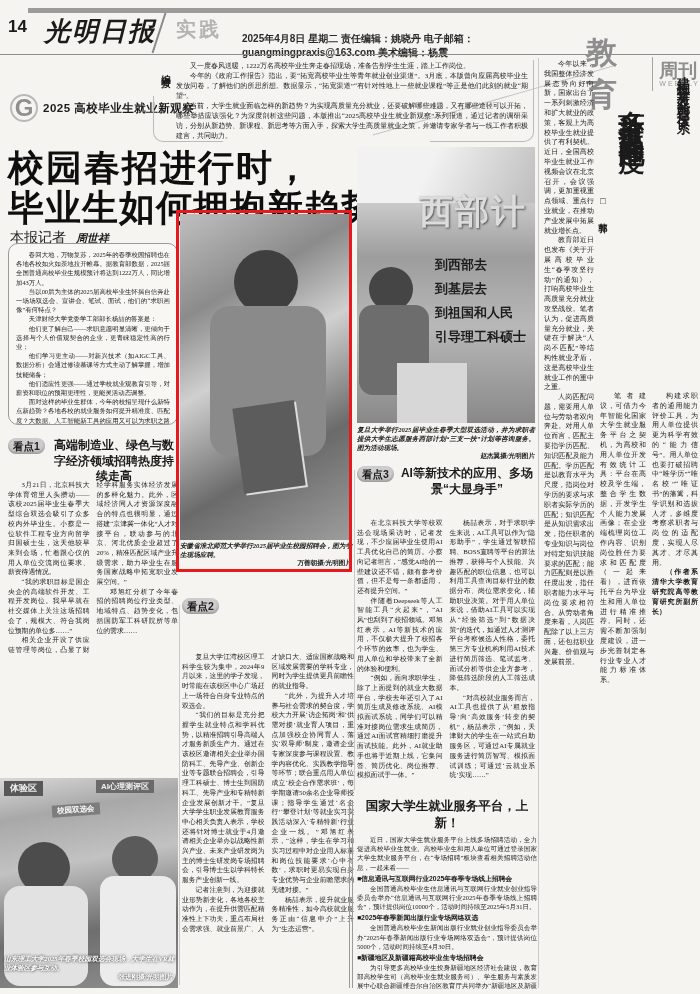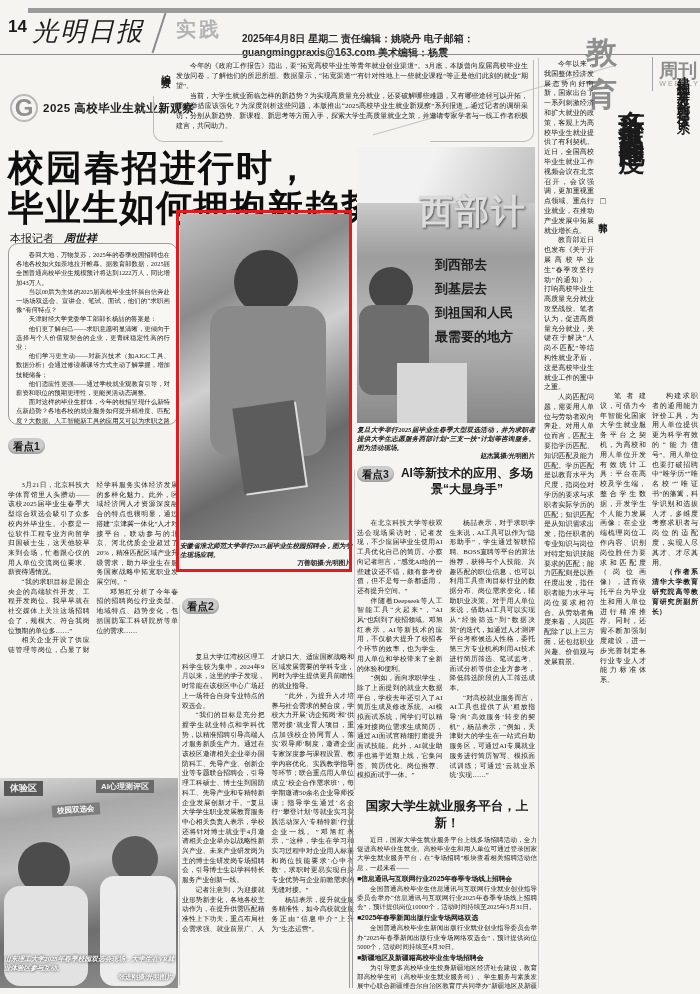--- a/index.html
+++ b/index.html
@@ -18,21 +18,21 @@
   .caption{font-size:6.6px;line-height:9px;font-style:italic;font-weight:700;text-align:justify}
   .credit{font-size:6.6px;font-weight:700;text-align:right;font-style:normal}
   .vtext{writing-mode:vertical-rl;text-orientation:upright}
   .photo-shape{position:absolute;border-radius:50%}
 </style>
 </head>
 <body>
 
 <div class="abs rule" style="left:28px;top:8px;width:672px;height:5px;background:#9b9b9b"></div>
 <div class="abs sans" style="left:8px;top:17px;font-size:17px;font-weight:700">14</div>
-<div class="abs" style="left:32px;top:14px;font-size:26px;font-weight:400;font-style:italic;letter-spacing:2px">光明日报</div>
+<div class="abs" style="left:44px;top:14px;font-size:26px;font-weight:700;font-style:italic;letter-spacing:2px">光明日报</div>
 <div class="abs" style="left:158px;top:12px;width:2px;height:42px;background:#8a8a8a;transform:rotate(18deg)"></div>
 <div class="abs sans" style="left:176px;top:16px;font-size:20px;font-weight:800;color:#b3b3b3;letter-spacing:3px">实践</div>
 <div class="abs sans" style="left:242px;top:32px;width:320px;font-size:10px;color:#2a2a2a;font-weight:700">2025年4月8日  星期二    责任编辑：姚晓丹    电子邮箱：guangmingpraxis@163.com    美术编辑：杨震</div>
 <div class="abs" style="left:586px;top:32px;display:flex;align-items:center;gap:6px">
   <span style="font-size:31px;font-weight:800;color:#8e8e8e;letter-spacing:2px">教育</span>
   <span style="width:1px;height:34px;background:#a5a5a5"></span>
   <span style="display:flex;flex-direction:column;line-height:1">
     <span style="font-size:19px;color:#8e8e8e;font-weight:700">周刊</span>
     <span class="sans" style="font-size:7px;color:#9a9a9a;letter-spacing:2px">WEEKLY</span>
   </span>
@@ -41,43 +41,45 @@
 <div class="abs" style="left:368px;top:100px;width:250px;height:1px;background:#c6c6c6;transform:rotate(-16deg)"></div>
 
 <div class="abs" style="left:10px;top:94px;display:flex;align-items:center;gap:5px">
   <span class="sans" style="font-size:24px;font-weight:900;color:#8f8f8f;border:2px solid #b9b9b9;border-radius:50%;width:28px;height:28px;display:flex;align-items:center;justify-content:center">G</span>
   <span class="sans" style="font-size:11.5px;font-weight:800;letter-spacing:.5px">2025 高校毕业生就业新观察</span>
 </div>
 <div class="abs vtext sans" style="left:159px;top:66px;font-size:9.5px;font-weight:800;letter-spacing:2px">编者按</div>
 <div class="abs" style="left:153px;top:96px;width:70px;height:46px;border-left:1px solid #bbb;border-bottom:1px solid #bbb;border-bottom-left-radius:10px"></div>
 <div class="abs" style="left:430px;top:60px;width:104px;height:82px;border-right:1px solid #bbb;border-bottom:1px solid #bbb;border-bottom-right-radius:10px"></div>
 <div class="abs body-text" style="left:176px;top:61px;width:352px;height:80px;font-size:7px;line-height:10px">
+    <p>又一度春风送暖，1222万名高校毕业生奔走春招现场，准备告别学生生涯，踏上工作岗位。</p>
     <p>今年的《政府工作报告》指出，要“拓宽高校毕业生等青年就业创业渠道”。3月底，本版曾向应届高校毕业生发放问卷，了解他们的所思所想。数据显示，“拓宽渠道”“有针对性地上一些就业课程”等正是他们此刻的就业“期望”。</p>
     <p>当前，大学生就业面临怎样的新趋势？为实现高质量充分就业，还要破解哪些难题，又有哪些途径可以开拓，哪些举措应该强化？为深度剖析这些问题，本版推出“2025高校毕业生就业新观察”系列报道，通过记者的调研采访，分别从新趋势、新课程、新思考等方面入手，探索大学生高质量就业之策，并邀请专家学者与一线工作者积极建言，共同助力。</p>
   </div>
 
 <div class="abs sans" style="left:8px;top:144px;font-size:36px;font-weight:900;letter-spacing:2px;color:#0e0e0e">校园春招进行时，</div>
 <div class="abs sans" style="left:8px;top:184px;font-size:36px;font-weight:900;letter-spacing:1px;color:#0e0e0e">毕业生如何拥抱新趋势新机遇</div>
 <div class="abs" style="left:10px;top:228px">
-  <span style="font-size:11px">本报记者</span>
+  <span style="font-size:14px">本报记者</span>
   <span style="font-size:11px;font-weight:700;font-style:italic;margin-left:6px">周世祥</span>
 </div>
 
 <div class="abs body-text" style="left:8px;top:243px;width:170px;height:182px;border:1px solid #9a9a9a;border-radius:10px;padding:6px 7px;font-size:6.4px;line-height:9.2px;background:#f8f7f4">
     <p>春回大地，万物复苏，2025年的春季校园招聘也在各地各校如火如荼地拉开帷幕。据教育部数据，2025届全国普通高校毕业生规模预计将达到1222万人，同比增加43万人。</p>
     <p>当以00后为主体的2025届高校毕业生怀揣自信奔赴一场场双选会、宣讲会、笔试、面试，他们的“求职画像”有何特点？</p>
     <p>天津财经大学党委学工部部长杨喆的答案是：</p>
     <p>他们更了解自己——求职意愿明显清晰，更倾向于选择与个人价值观契合的企业，更青睐稳定性高的行业；</p>
     <p>他们学习更主动——对新兴技术（如AIGC工具、数据分析）会通过修读慕课等方式主动了解掌握，增加技能储备；</p>
     <p>他们适应性更强——通过学校就业观教育引导，对薪资和职位的预期更理性，更能灵活动态调整。</p>
     <p>面对这样的毕业生群体，今年的校招呈现什么新特点新趋势？各地各校的就业服务如何提升精准度、匹配度？大数据、人工智能新工具的应用又可以为求职之路提供哪些助力？</p>
   </div>
 
 <div class="abs sec-head" style="left:8px;top:438px;width:170px">
   <span class="kd-badge sans">看点1</span>
+  <span class="sec-title sans">高端制造业、绿色与数字经济领域招聘热度持续走高</span>
 </div>
 <div class="abs body-text cols2" style="left:8px;top:480px;width:170px;height:294px">
     <p>3月21日，北京科技大学体育馆里人头攒动——该校2025届毕业生春季大型综合双选会吸引了众多校内外毕业生。小蔡是一位软件工程专业方向留学归国硕士生，这天他较早来到会场，忙着跟心仪的用人单位交流岗位要求、薪资待遇情况。</p>
     <p>“我的求职目标是国企央企的高端软件开发、工程开发岗位。我早早就在社交媒体上关注这场招聘会了，规模大、符合我岗位预期的单位多……”</p>
     <p>相关企业开设了供应链管理等岗位，凸显了财经学科服务实体经济发展的多样化魅力。此外，区域经济同人才资源深度融合的特点也很明显，通过搭建“京津冀一体化”人才对接平台，联动参与的北京、河北优质企业超过了20%，精准匹配区域产业升级需求，助力毕业生在服务国家战略中拓宽职业发展空间。”</p>
     <p>邓旭红分析了今年春招的招聘岗位行业类型、地域特点、趋势变化，包括国防军工科研院所等单位的需求……</p>
   </div>
 
 <div class="abs photo" style="left:0;top:778px;width:178px;height:210px;background:linear-gradient(170deg,#d8d8d8 0%,#a8a8a8 18%,#c2c2c2 40%,#6e6e6e 70%,#8f8f8f 100%)">
   <div class="photo-shape" style="left:18px;top:64px;width:52px;height:52px;background:#4c4c4c"></div>
@@ -113,21 +115,21 @@
     <p>杨喆表示，提升就业服务精准性，如今高校就业服务正由“信息中介”上升为“生态运营”。</p>
   </div>
 
 <div class="abs photo" style="left:357px;top:147px;width:178px;height:276px;background:linear-gradient(180deg,#e8e8e8 0%,#cfcfcf 18%,#9d9d9d 40%,#b8b8b8 65%,#888 100%)">
   <div class="abs" style="left:0;top:0;width:178px;height:56px;background:linear-gradient(115deg,#f2f2f2 40%,#bdbdbd 100%)"></div>
   <div class="abs" style="left:62px;top:42px;font-size:34px;font-weight:900;color:#dcdcdc;text-shadow:1px 1px 2px #555;letter-spacing:2px">西部计</div>
   <div class="abs" style="left:78px;top:106px;font-size:13px;font-weight:800;line-height:24px;color:#1c1c1c">
       <p>到西部去</p>
       <p>到基层去</p>
       <p>到祖国和人民</p>
-      <p>最需要的地方</p>
+      <p>引导理工科硕士</p>
     </div>
   <div class="photo-shape" style="left:12px;top:120px;width:44px;height:44px;background:#454545"></div>
   <div class="photo-shape" style="left:2px;top:158px;width:70px;height:90px;border-radius:14px;background:#6d6d6d"></div>
   <div class="abs" style="left:40px;top:216px;width:70px;height:60px;background:#d7d7d7"></div>
 </div>
 <div class="abs" style="left:357px;top:425px;width:178px;height:36px">
   <span class="caption" style="display:block">复旦大学举行2025届毕业生春季大型双选活动，并为求职者提供大学生志愿服务西部计划“三支一扶”计划等咨询服务。图为活动现场。</span>
   <span class="credit" style="display:block">赵杰翼摄/光明图片</span>
 </div>
 
@@ -170,18 +172,18 @@
 
 <div class="abs body-text" style="left:544px;top:60px;width:50px;height:926px;font-size:7px;line-height:9.8px">
     <p>今年以来，我国整体经济发展态势向好向新，国家出台了一系列刺激经济和扩大就业的政策，客观上为高校毕业生就业提供了有利契机。近日，全国高校毕业生就业工作视频会议在北京召开，会议强调，更加重视重点领域、重点行业就业，在推动产业发展中拓展就业增长点。</p>
     <p>教育部近日也发布《关于开展高校毕业生“春季攻坚行动”的通知》，打响高校毕业生高质量充分就业攻坚战役。笔者认为，促进高质量充分就业，关键在于解决“人岗不匹配”等结构性就业矛盾，这是高校毕业生就业工作的重中之重。</p>
     <p>人岗匹配问题，需要用人单位与劳动者双向奔赴。对用人单位而言，匹配主要指学历匹配、知识匹配及能力匹配。学历匹配是以教育水平为尺度，指岗位对学历的要求与求职者实际学历的匹配；知识匹配是从知识需求出发，指任职者的专业知识与岗位对特定知识技能要求的匹配；能力匹配则是以胜任度出发，指任职者能力水平与岗位要求相符合。从劳动者角度来看，人岗匹配除了以上三方面，还包括职业兴趣、价值观与发展前景。</p>
   </div>
 <div class="abs vtext sans" style="left:674px;top:66px;height:268px;font-size:13px;font-weight:800;letter-spacing:4px">建构科学有效能力信号体系</div>
 <div class="abs vtext" style="left:614px;top:90px;height:296px;font-size:26px;font-weight:900;letter-spacing:4px">多环节提高人岗适配度</div>
 <div class="abs vtext" style="left:596px;top:196px;height:70px;font-size:9px;font-weight:700">□ 郭菲</div>
 <div class="abs body-text" style="left:600px;top:392px;width:46px;height:594px;font-size:7px;line-height:9.8px">
-    <p>笔者建议，可借力今年智能化国家大学生就业服务平台之契机，为高校和用人单位开发有效统计工具：平台在高校及学生端，整合学生数据，开发学生个人能力发展画像；在企业端梳理岗位工作内容、识别岗位胜任力要求和匹配度（岗位画像），进而依托平台为毕业生和用人单位进行精准推荐。同时，还需不断加强制度建设，进一步完善制定各行业专业人才能力标准体系。</p>
+    <p>笔者建议，可借力今年智能化国家大学生就业服务平台之契机，为高校和用人单位开发有效统计工具：平台在高校及学生端，整合学生数据，开发学生个人能力发展画像；在企业端梳理岗位工作内容、识别岗位胜任力要求和匹配度（一起来看），进而依托平台为毕业生和用人单位进行精准推荐。同时，还需不断加强制度建设，进一步完善制定各行业专业人才能力标准体系。</p>
   </div>
 <div class="abs body-text" style="left:652px;top:392px;width:46px;height:594px;font-size:7px;line-height:9.8px">
     <p>构建求职者的通用能力评价工具，为用人单位提供更为科学有效的“能力信号”。用人单位也要打破招聘中“唯学历”“唯名校”“唯证书”的藩篱，科学识别和选拔人才，多维度考察求职者与岗位的适配度，实现人尽其才、才尽其用。</p>
     <p style="font-weight: 700;">（作者系清华大学教育研究院高等教育研究所副所长）</p>
   </div>
 
 </body></html>

